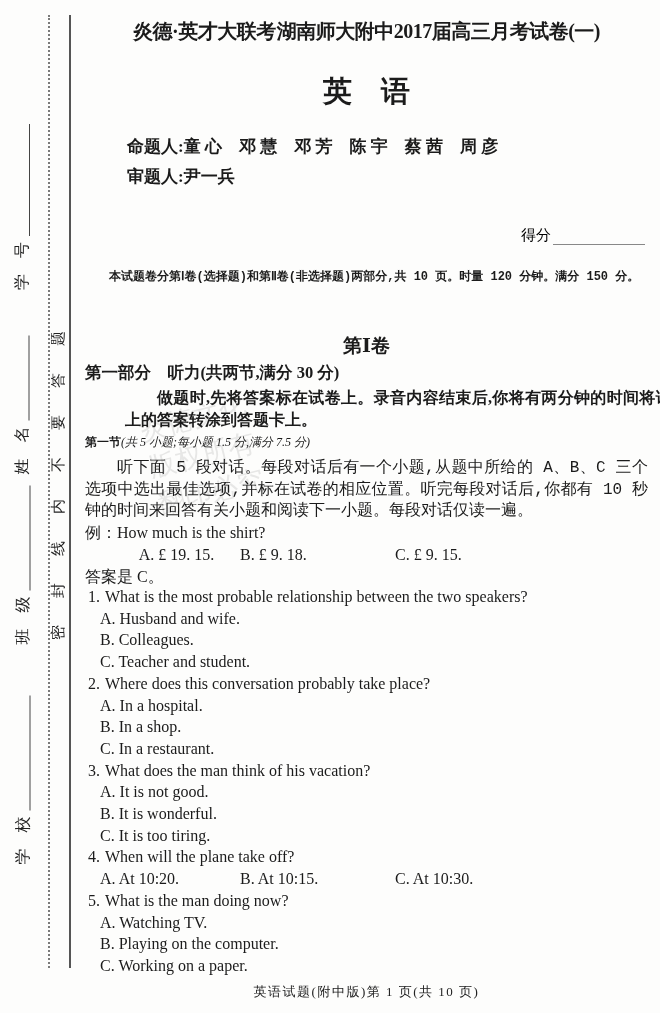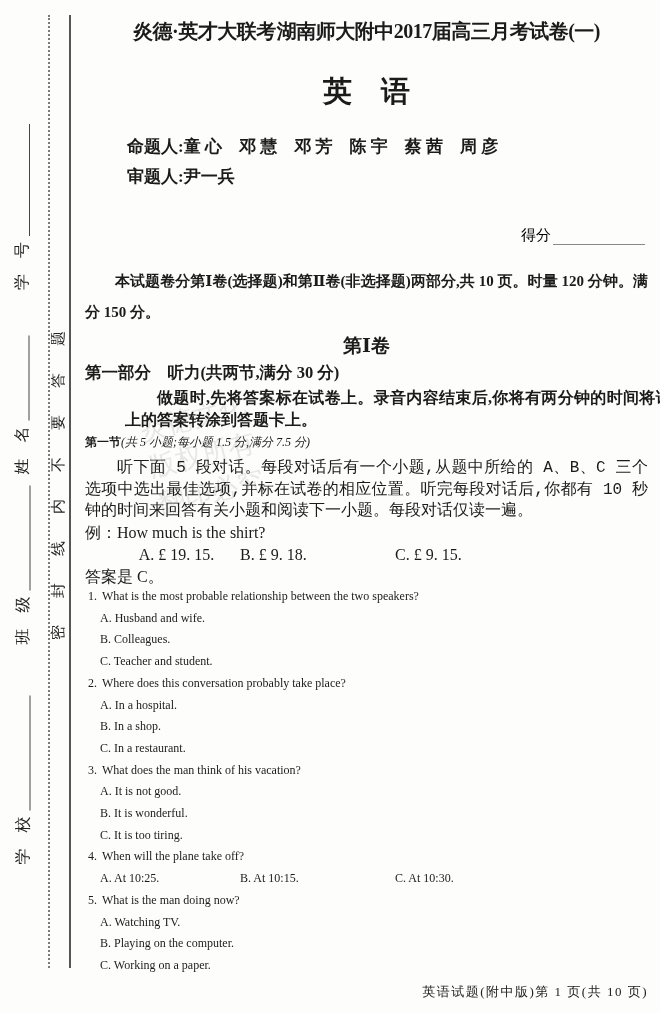--- a/index.html
+++ b/index.html
@@ -36,41 +36,41 @@
   }
   
   .blk{position:absolute;left:85px;width:563px;}
   .header-title{top:18px;text-align:center;white-space:nowrap;font-weight:bold;font-size:20px;letter-spacing:-0.5px;}
   .header-title .brand{margin-right:1px;}
   .subject{top:72px;text-align:center;font-weight:bold;font-size:29px;}
   .setters{top:132px;font-weight:bold;font-size:17px;line-height:30px;padding-left:42px;box-sizing:border-box;}
   .setters .indent2{padding-left:76px;}
   .score-row{top:226px;display:flex;justify-content:flex-end;align-items:flex-end;font-size:15px;color:#000000;padding-right:3px;box-sizing:border-box;}
   .score-line{display:inline-block;width:92px;border-bottom:1.3px solid #888;height:16px;margin-left:2px;}
-  .intro{top:266px;font-weight:bold;font-size:15px;line-height:31px;text-indent:2em;text-align:justify;}
+  .intro{top:266px;font-weight:bold;font-size:12px;line-height:23px;text-indent:2em;text-align:justify;font-family:Liberation Mono, monospace;}
   .volume-title{top:333px;text-align:center;font-weight:bold;font-size:19px;}
   .part-heading{top:362px;font-weight:bold;font-size:16.5px;}
   .direction1{top:387px;font-weight:bold;font-size:16px;line-height:22px;text-indent:2em;text-align:justify;margin-left:40px;}
   .subsection-heading{top:434px;font-size:12px;}
   .subsection-heading .sub-title{font-weight:bold;}
   .subsection-heading .sub-meta{font-style:italic;}
   .direction2{top:458px;font-size:16px;line-height:21.5px;text-indent:2em;text-align:justify;font-family:Liberation Mono, monospace;}
   .example{top:522px;font-size:16px;line-height:22px;}
   .opt-row{display:flex;}
   .example .opt-row{padding-left:28px;}
   .example .opt-row .c1{width:127px;text-align:center;}
   .example .opt-row .c2{width:155px;}
-  .questions{top:586px;font-size:12px;line-height:21.7px;}
+  .questions{top:586px;font-size:16px;line-height:21.7px;}
   .q-line .q-num{margin-right:5px;}
   .q-line{padding-left:3px;}
   .opt-line{padding-left:15px;}
   .q-inline-opts{padding-left:15px;}
   .q-inline-opts .c1{width:140px;}
   .q-inline-opts .c2{width:155px;}
-  .footer{top:983px;text-align:right;font-size:13px;letter-spacing:1.5px;color:#222;}
+  .footer{top:983px;text-align:center;font-size:13px;letter-spacing:1.5px;color:#222;}
 </style>
 </head>
 <body>
 
 <div class="seal-dotted"></div>
 <div class="seal-solid"></div>
 
 <div class="vfield f1">
   <span>学　号</span>
     <span class="blank"></span>
@@ -159,21 +159,21 @@
   <div>
     <div class="q-line"><span class="q-num">3.</span><span>What does the man think of his vacation?</span></div>
     <div class="opt-line">A. It is not good.</div>
     <div class="opt-line">B. It is wonderful.</div>
     <div class="opt-line">C. It is too tiring.</div>
   </div>
 
   <div>
     <div class="q-line"><span class="q-num">4.</span><span>When will the plane take off?</span></div>
     <div class="opt-row q-inline-opts">
-      <span class="c1">A. At 10:25.</span>
+      <span class="c1">A. At 10:20.</span>
       <span class="c2">B. At 10:15.</span>
       <span>C. At 10:30.</span>
     </div>
   </div>
 
   <div>
     <div class="q-line"><span class="q-num">5.</span><span>What is the man doing now?</span></div>
     <div class="opt-line">A. Watching TV.</div>
     <div class="opt-line">B. Playing on the computer.</div>
     <div class="opt-line">C. Working on a paper.</div>

